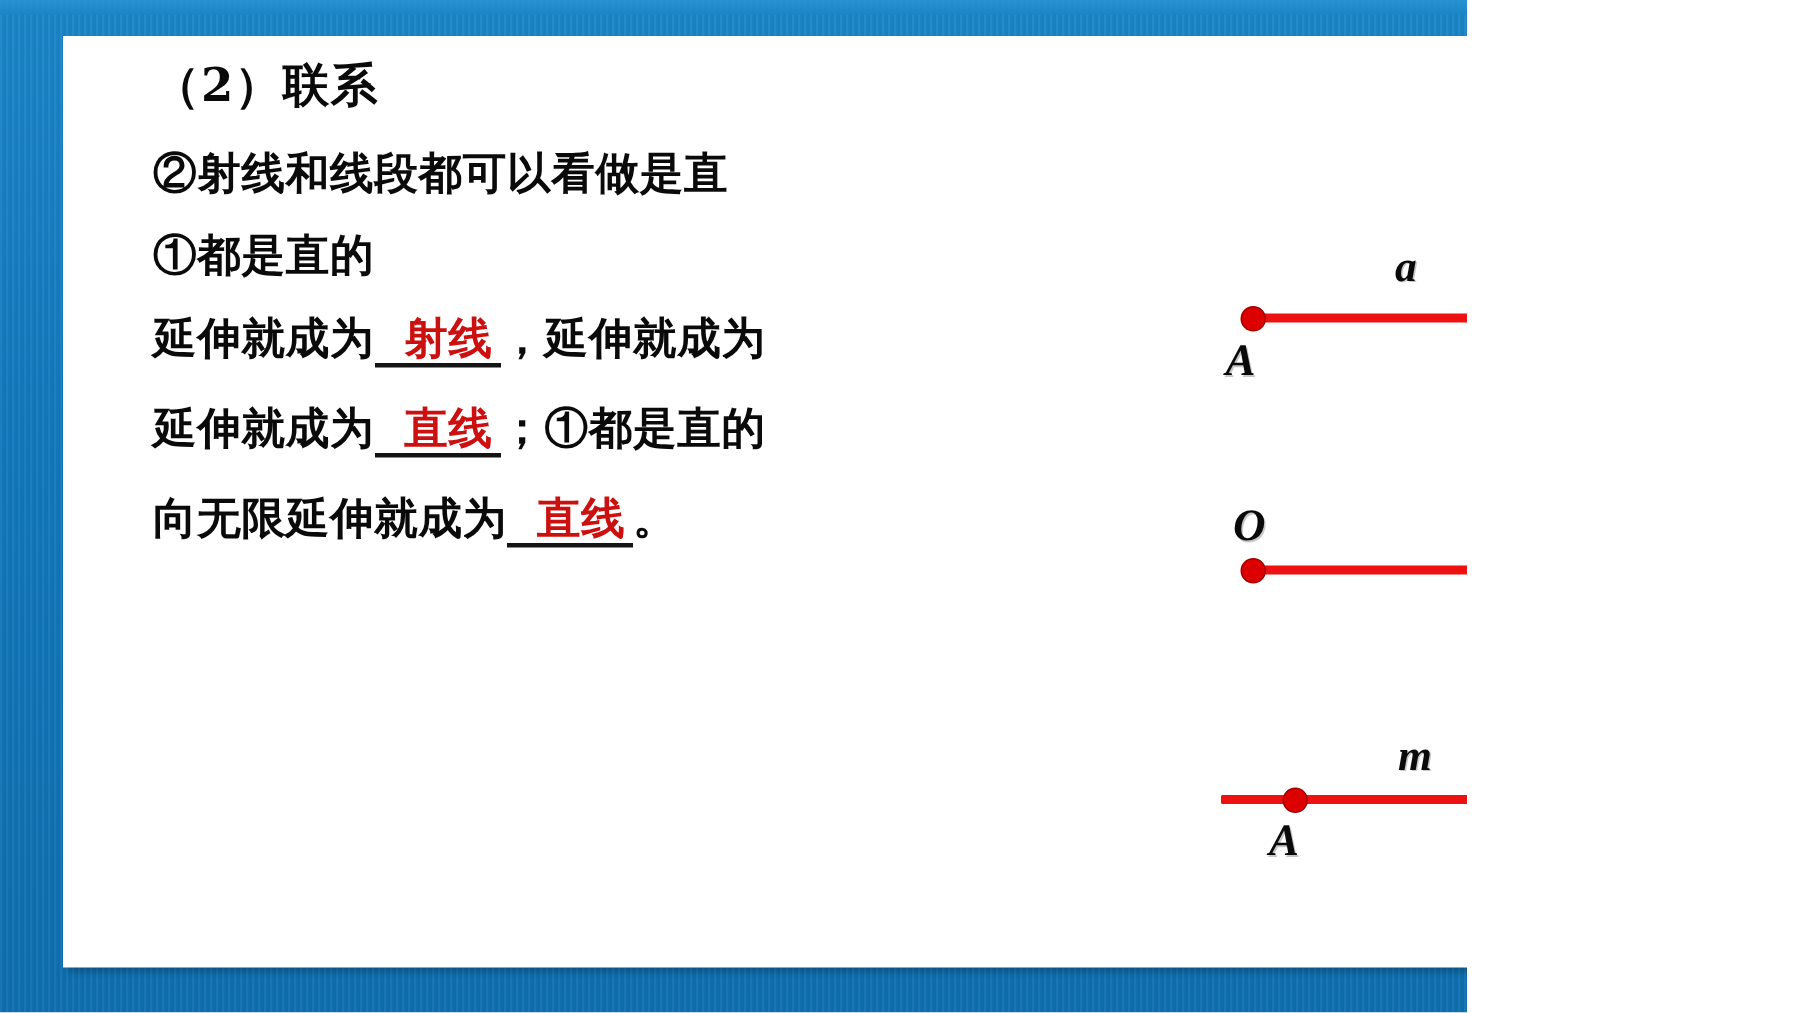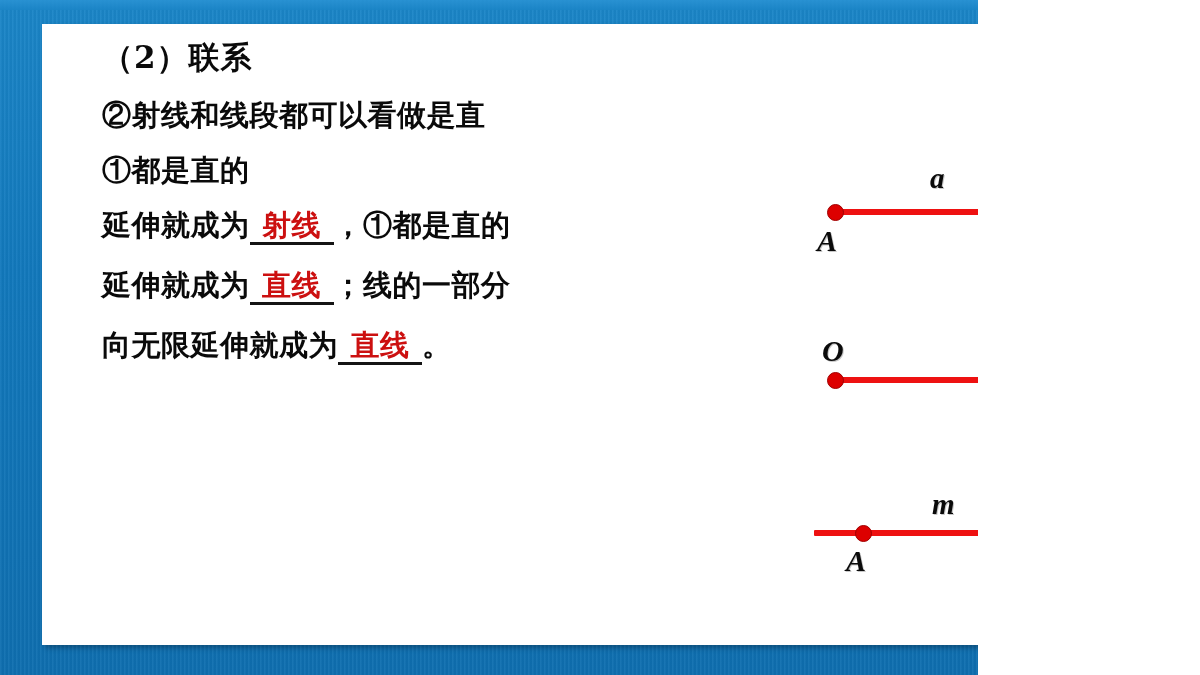--- a/index.html
+++ b/index.html
@@ -82,21 +82,21 @@
   .blank {
     color: #cc1010;
     border-bottom: 3px solid #141414;
     padding: 0 5px 2px 5px;
     font-weight: 700;
   }
 
   .blank-pad {
     display: inline-block;
     min-width: 74px;
-    text-align: center;
+    text-align: right;
   }
 
   
   #figures {
     position: absolute;
     left: 700px;
     top: 0;
     width: 414px;
     height: 621px;
   }
@@ -152,25 +152,25 @@
       <div class="line cn">
         <span>②射线和线段都可以看做是直</span>
       </div>
 
       <div class="line cn">
         <span>①都是直的</span>
       </div>
 
 
       <div class="line cn">
-        <span>延伸就成为</span><span class="blank blank-pad">射线</span><span>，①都是直的</span>
-      </div>
-
-      <div class="line cn">
-        <span>延伸就成为</span><span class="blank blank-pad">直线</span><span>；线的一部分</span>
+        <span>延伸就成为</span><span class="blank blank-pad">射线</span><span>，延伸就成为</span>
+      </div>
+
+      <div class="line cn">
+        <span>延伸就成为</span><span class="blank blank-pad">直线</span><span>；①都是直的</span>
       </div>
 
       <div class="line cn">
         <span>向无限延伸就成为</span><span class="blank blank-pad">直线</span><span>。</span>
       </div>
 
     </div>
 
     <div id="figures">
 

